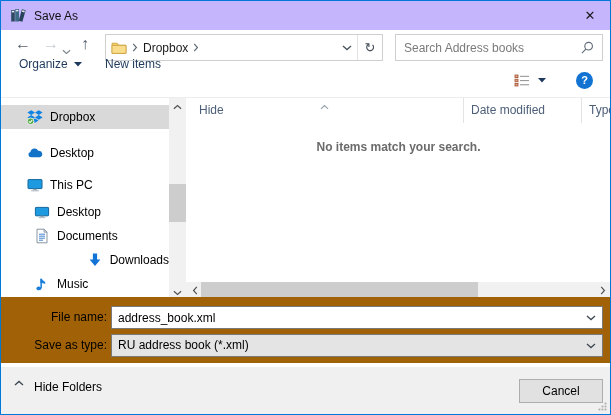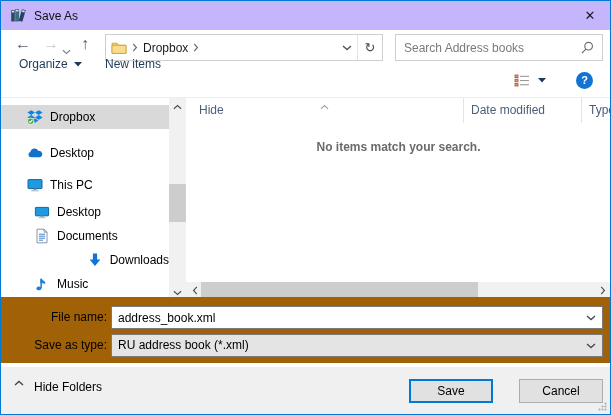--- a/index.html
+++ b/index.html
@@ -340,21 +340,20 @@
 
   <div id="footer">
     <div id="hide-folders">
       <span id="hide-folders-chev">
         <svg viewBox="0 0 10 6" width="10" height="6">
             <polyline points="1,5 5,1.4 9,5" fill="none" stroke="currentColor" stroke-width="1.3"></polyline>
           </svg>
       </span>
       <span>Hide Folders</span>
     </div>
-    <div id="save-btn" class="btn">Save</div>
     <div id="cancel-btn" class="btn">Cancel</div>
     <span id="resize-grip">
       <svg viewBox="0 0 9 9" width="9" height="9" fill="#ababab">
         <rect x="6.6" y="0.6" width="1.8" height="1.8"></rect>
         <rect x="3.6" y="3.6" width="1.8" height="1.8"></rect>
           <rect x="6.6" y="3.6" width="1.8" height="1.8"></rect>
         <rect x="0.6" y="6.6" width="1.8" height="1.8"></rect>
           <rect x="3.6" y="6.6" width="1.8" height="1.8"></rect>
           <rect x="6.6" y="6.6" width="1.8" height="1.8"></rect>
       </svg>

